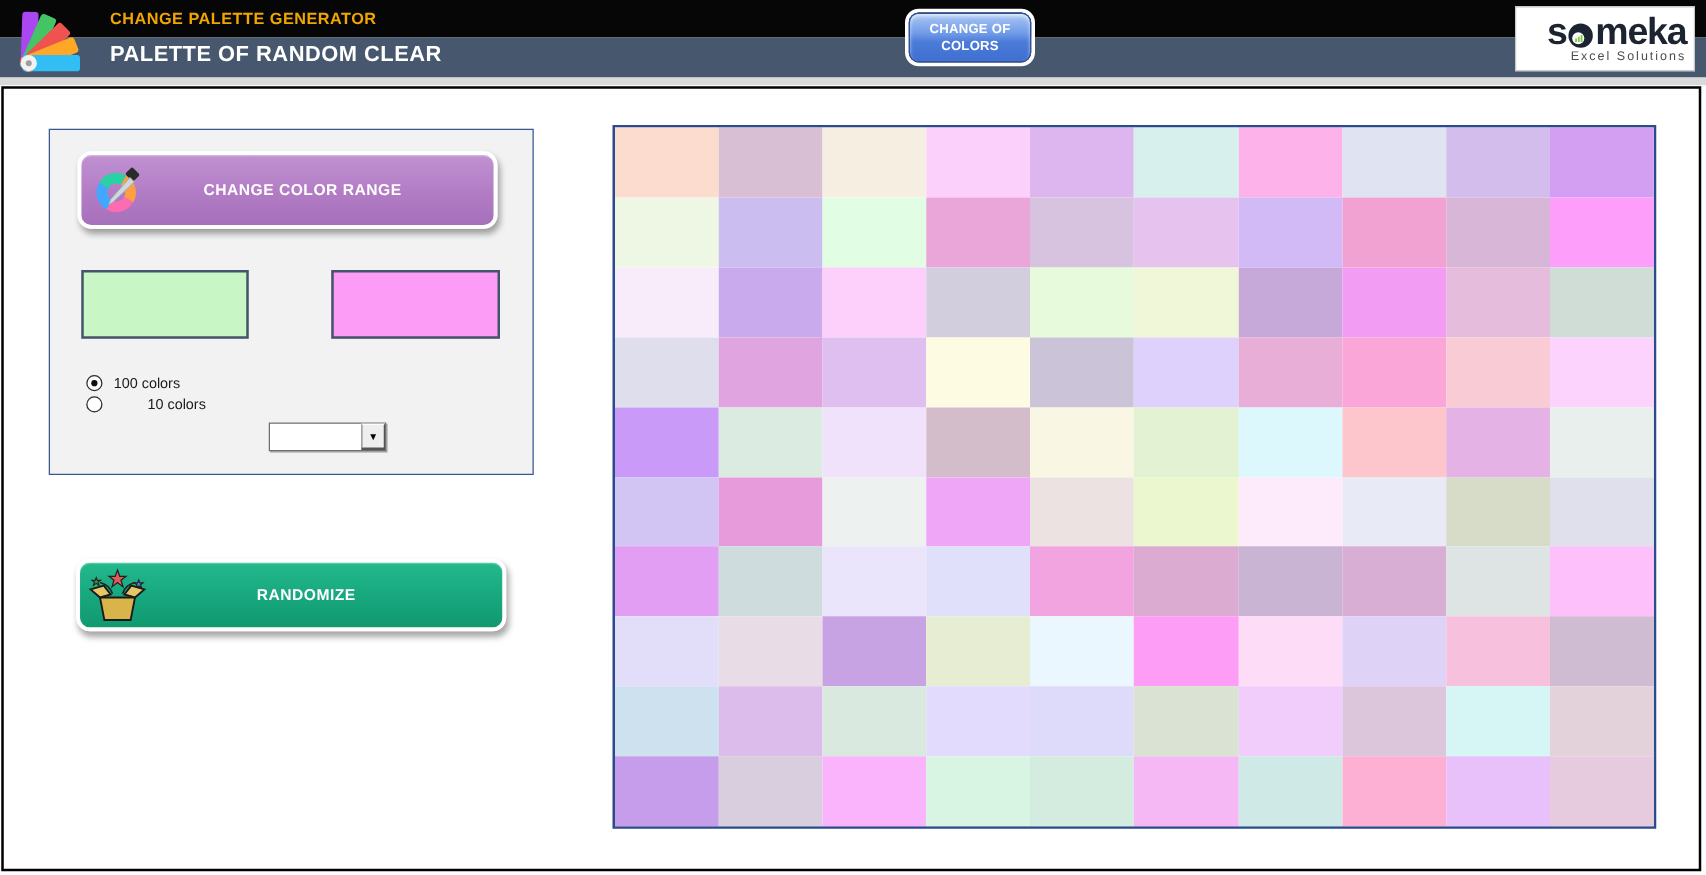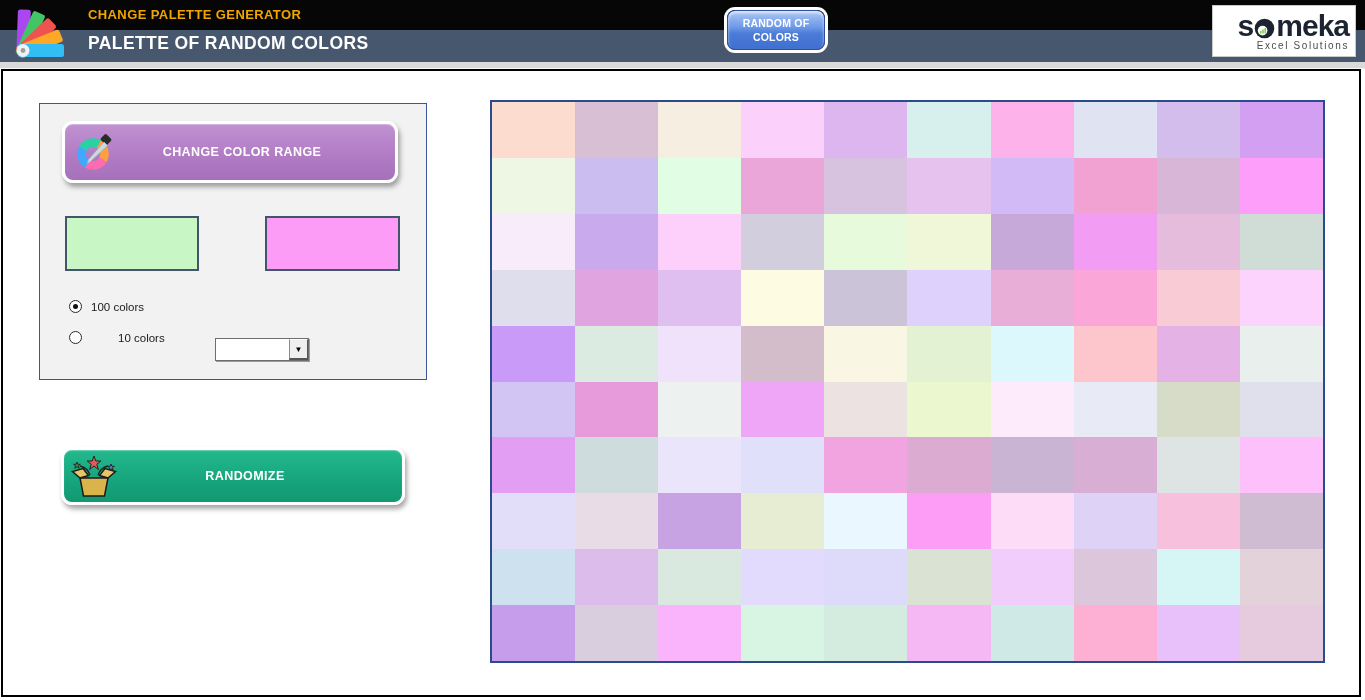--- a/index.html
+++ b/index.html
@@ -44,21 +44,21 @@
   .btn-range { left:22px; top:17px; width:336px; height:62px; background:linear-gradient(180deg,#c091d1 0%,#b27cc5 55%,#a571ba 100%); }
   .btn-rand  { left:58px; top:376px; width:344px; height:58px; background:linear-gradient(180deg,#23b98c 0%,#17a67e 55%,#11996f 100%); }
   .btn-clear { left:58px; top:481px; width:344px; height:58px; background:linear-gradient(180deg,#f2655f 0%,#ee4b45 55%,#e43f38 100%); }
 
   .swatch { position:absolute; top:112px; height:55px; border:2px solid #44546a; }
   .swatch.a { left:25px;  width:134px; }
   .swatch.b { left:225px; width:135px; }
 
   .radio-row { position:absolute; left:29px; display:flex; align-items:center; gap:9px; cursor:pointer; }
   .radio-row.r0 { top:196px; }
-  .radio-row.r1 { top:227px;gap:36px; }
+  .radio-row.r1 { top:213px;gap:36px; }
   .radio-dot { width:13px; height:13px; border:1.5px solid #2b2b2b; border-radius:50%; background:#fff; position:relative; }
   .radio-row.checked .radio-dot::after { content:""; position:absolute; left:2.5px; top:2.5px; width:5px; height:5px; border-radius:50%; background:#111; }
   .radio-lbl { font-size:11.5px; color:#1a1a1a; }
 
   .combo { position:absolute; left:175px; top:234px; width:94px; height:23px; background:#fff;
     border:1px solid #6e6e6e; box-shadow:1px 1px 0 #9a9a9a; display:flex; cursor:pointer; }
   .combo-val { flex:1; font-size:11px; color:#111; padding:4px 4px 0 4px; }
   .combo-arrow { width:19px; height:100%; background:#efefef; border-left:1px solid #8a8a8a;
     border-top:1px solid #fdfdfd; border-bottom:2px solid #555; border-right:1px solid #555;
     display:flex; align-items:center; justify-content:center; font-size:8px; color:#000; }
@@ -81,23 +81,23 @@
         <rect x="8" y="40" width="46" height="13" rx="2.5" fill="#ef5350" transform="rotate(-44 13 46.5)"></rect>
         <rect x="8" y="40" width="46" height="13" rx="2.5" fill="#ffa726" transform="rotate(-22 13 46.5)"></rect>
         <rect x="8" y="40" width="46" height="13" rx="2.5" fill="#33bdf5"></rect>
         <circle cx="13" cy="46.5" r="6.5" fill="#f2f2f2"></circle>
         <circle cx="13" cy="46.5" r="2.4" fill="#9e9e9e"></circle>
       </g>
     </svg>
   </span>
 
   <div class="app-title">CHANGE PALETTE GENERATOR</div>
-  <div class="page-title">PALETTE OF RANDOM COLORS</div>
-
-  <div class="nav-btn two">RANDOM OF COLORS</div>
+  <div class="page-title">PALETTE OF RANDOM CLEAR</div>
+
+  <div class="nav-btn two">CHANGE OF COLORS</div>
 
   <div class="brand">
     <div class="brand-name">
       <span>s</span>
       <svg width="21" height="21" viewBox="0 0 20 20">
         <circle cx="10" cy="10" r="9.3" fill="#1b2430"></circle>
         <circle cx="8.2" cy="12" r="4.6" fill="#ffffff"></circle>
         <rect x="5.8" y="12.2" width="1.4" height="2.6" fill="#7ac943"></rect>
         <rect x="7.9" y="10.9" width="1.4" height="3.9" fill="#7ac943"></rect>
         <rect x="10.0" y="9.6" width="1.4" height="5.2" fill="#7ac943"></rect>

